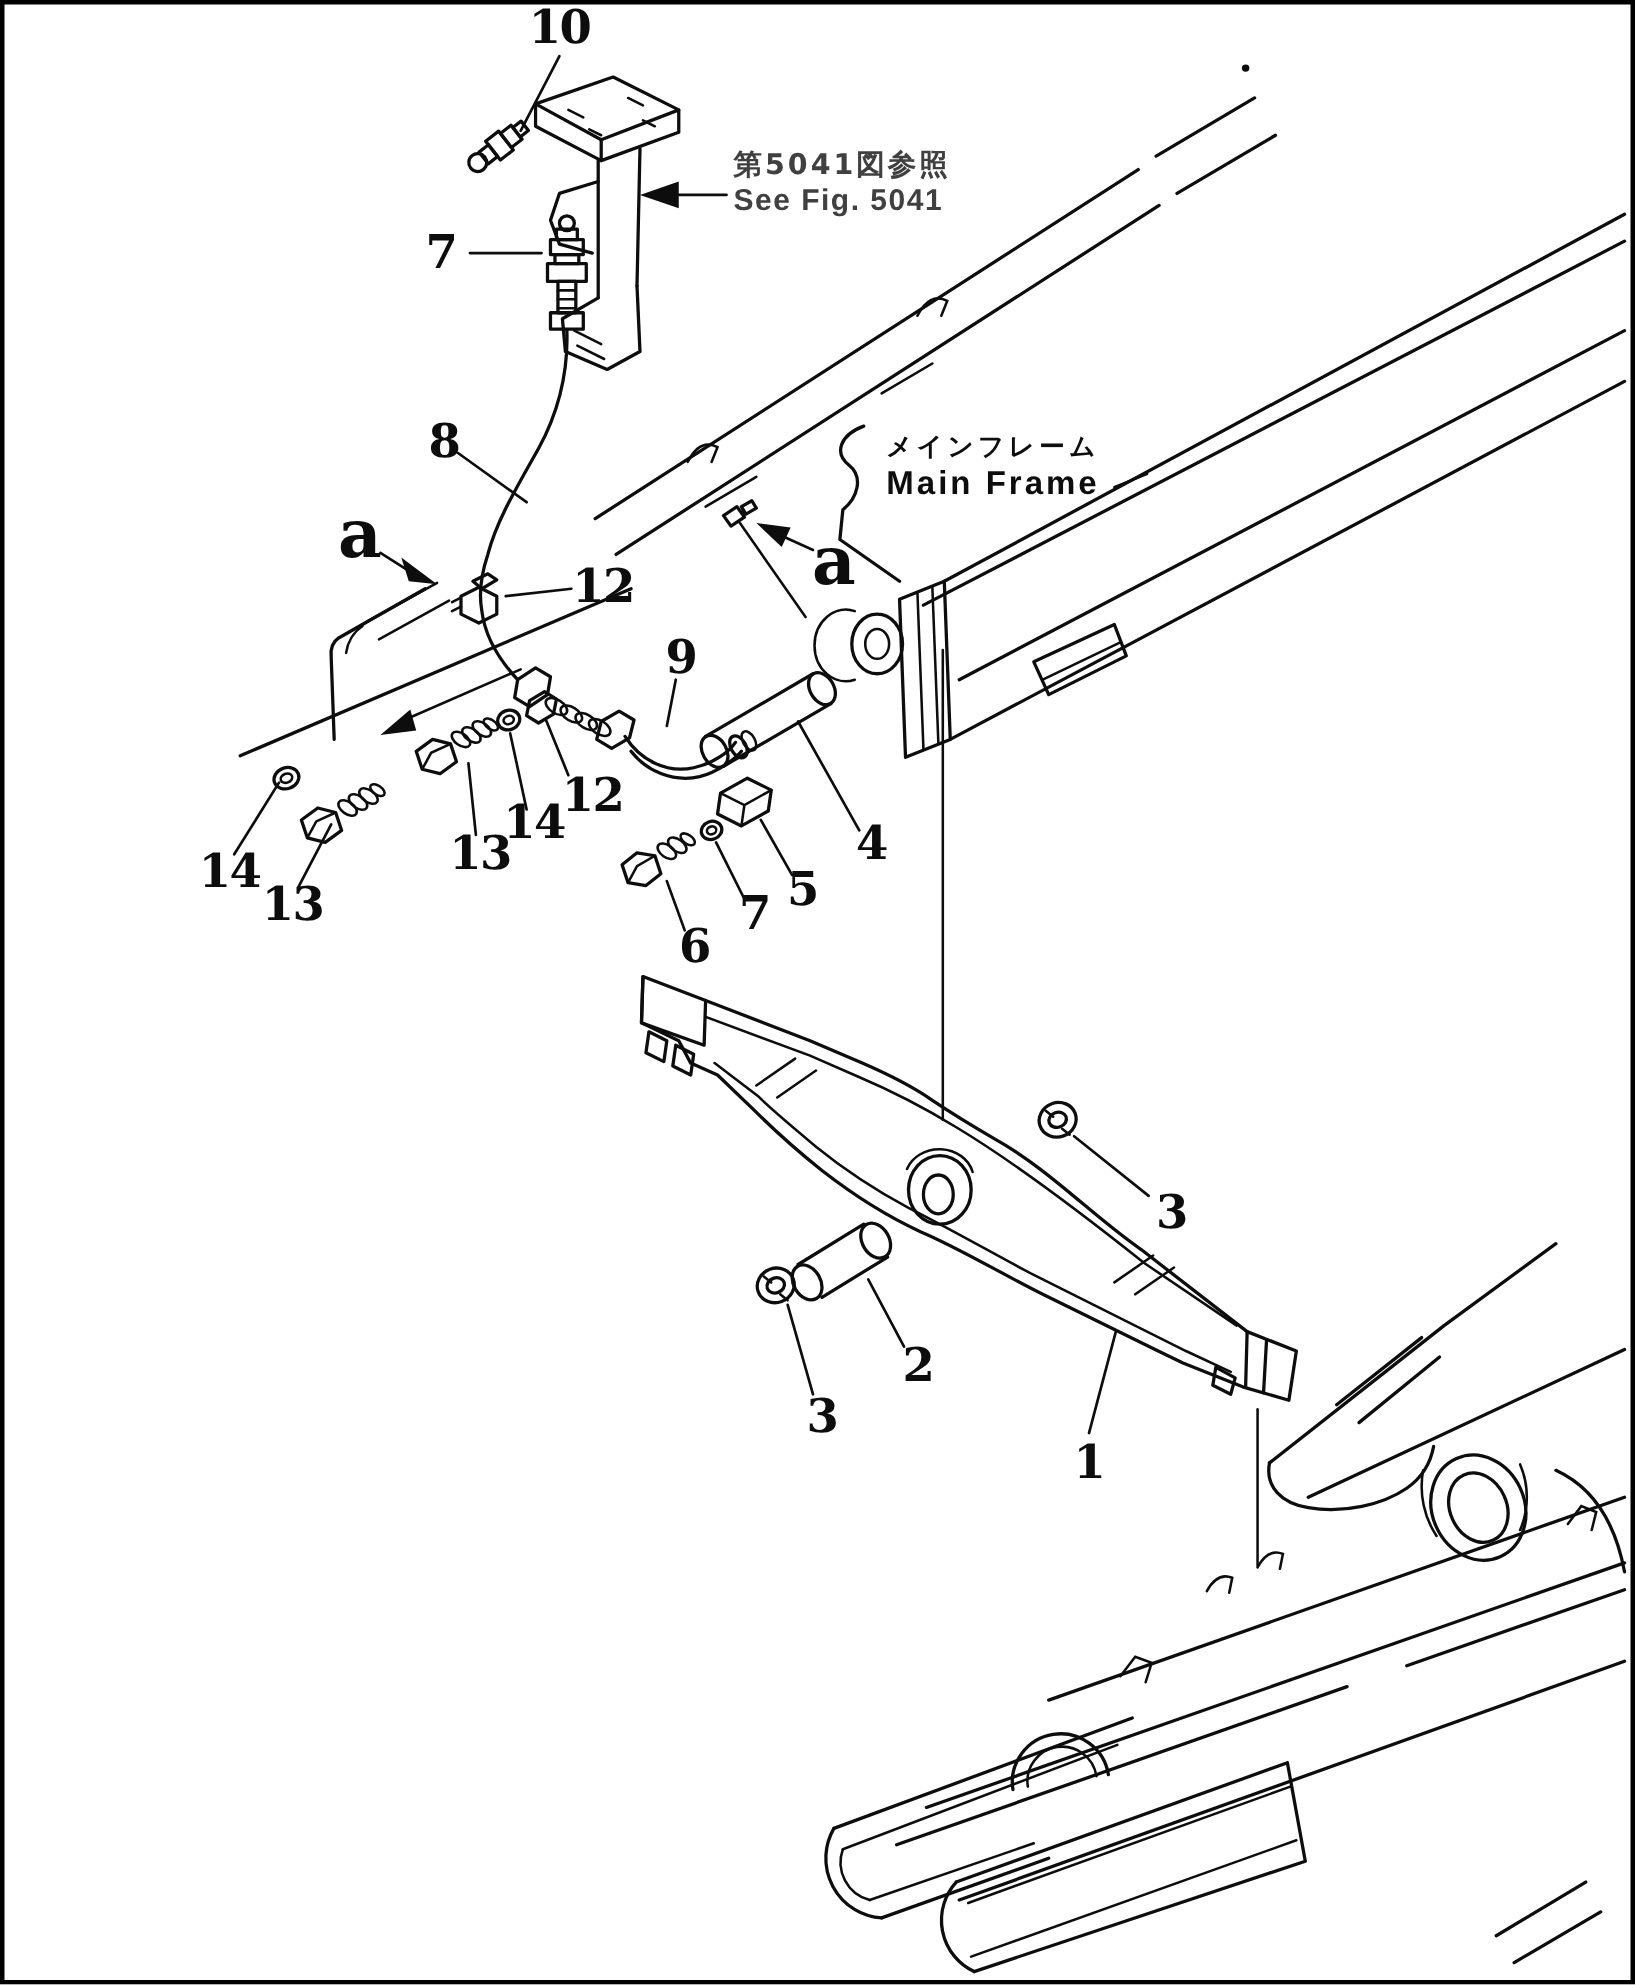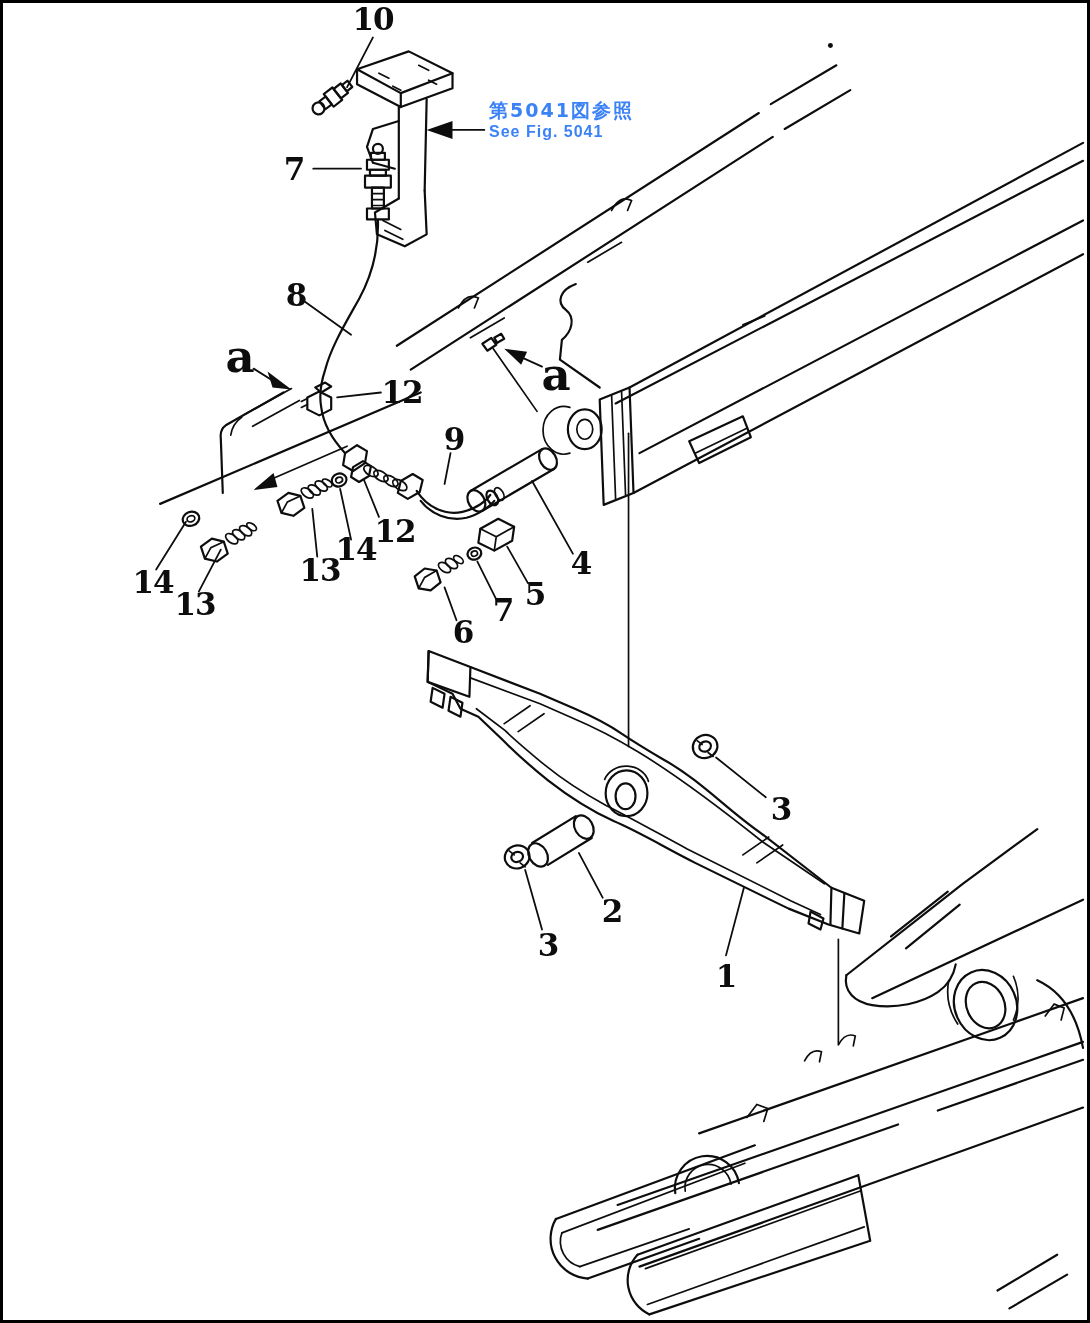--- a/index.html
+++ b/index.html
@@ -22,23 +22,23 @@
     position:absolute;transform:translate(-50%,-50%);
     font-family:"DejaVu Serif",serif;font-weight:600;font-size:45px;
     color:#0d0d0d;line-height:1;
   }
   .framelabel{
     position:absolute;transform:translate(-50%,0);text-align:center;
     color:#0d0d0d;line-height:1.15;white-space:nowrap;
   }
   .framelabel .jp{font-family:"DejaVu Sans",sans-serif;font-weight:700;font-size:17px;letter-spacing:3px;display:block;}
   .framelabel .en{font-family:"Liberation Sans",sans-serif;font-weight:700;font-size:22px;letter-spacing:2px;display:block;}
-  .figref{position:absolute;color:#3b82f6;text-align:left;line-height:1.2;white-space:nowrap;}
+  .figref{position:absolute;color:#404040;text-align:left;line-height:1.2;white-space:nowrap;}
   .figref .jp{font-family:"DejaVu Sans",sans-serif;font-weight:700;font-size:19px;letter-spacing:2px;display:block;}
-  .figref .en{font-family:"Liberation Sans",sans-serif;font-weight:700;font-size:16px;letter-spacing:1px;display:block;}
+  .figref .en{font-family:"Liberation Sans",sans-serif;font-weight:700;font-size:20px;letter-spacing:1px;display:block;}
 </style>
 </head>
 <body>
 
 <div class="canvas">
 
 <svg viewBox="0 0 1090 1323">
 
   <g>
     <path class="ln" d="M356,66 L408,48 L452,70 L400,90 Z"></path>
@@ -298,15 +298,19 @@
   <div class="callout" style="left:723px;top:973px">1</div>
 
   <div class="marker" style="left:237px;top:353px">a</div>
   <div class="marker" style="left:553px;top:371px">a</div>
 
   <div class="figref" style="left:486px;top:96px">
     <span class="jp">第5041図参照</span>
     <span class="en">See Fig. 5041</span>
   </div>
 
+  <div class="framelabel" style="left:659px;top:286px">
+    <span class="jp">メインフレーム</span>
+    <span class="en">Main Frame</span>
+  </div>
 
 
 </div>
 
 </body></html>

